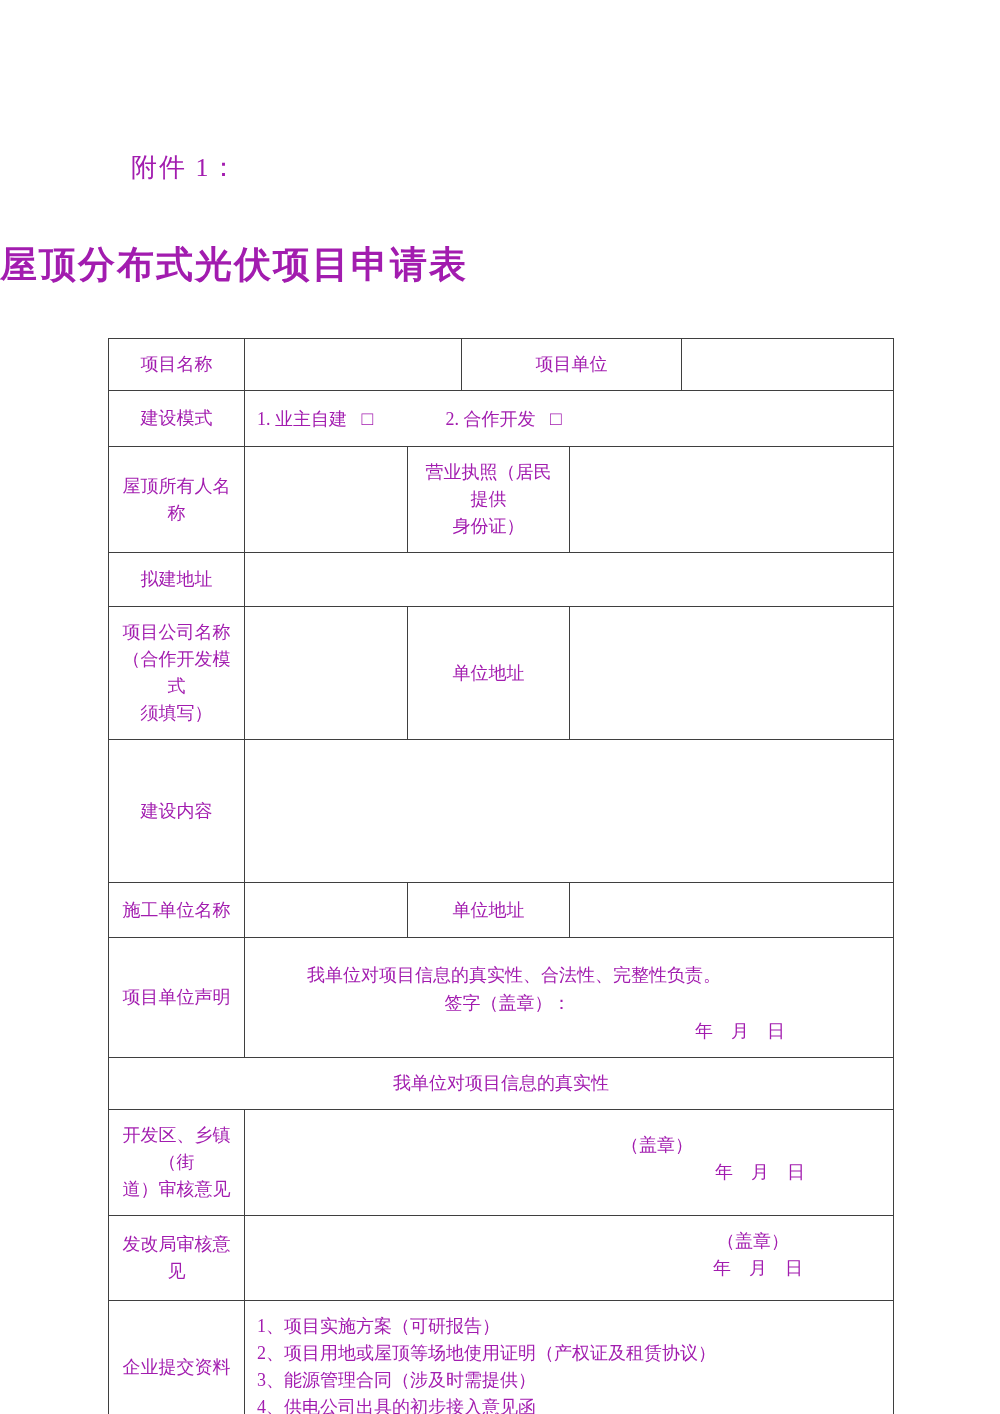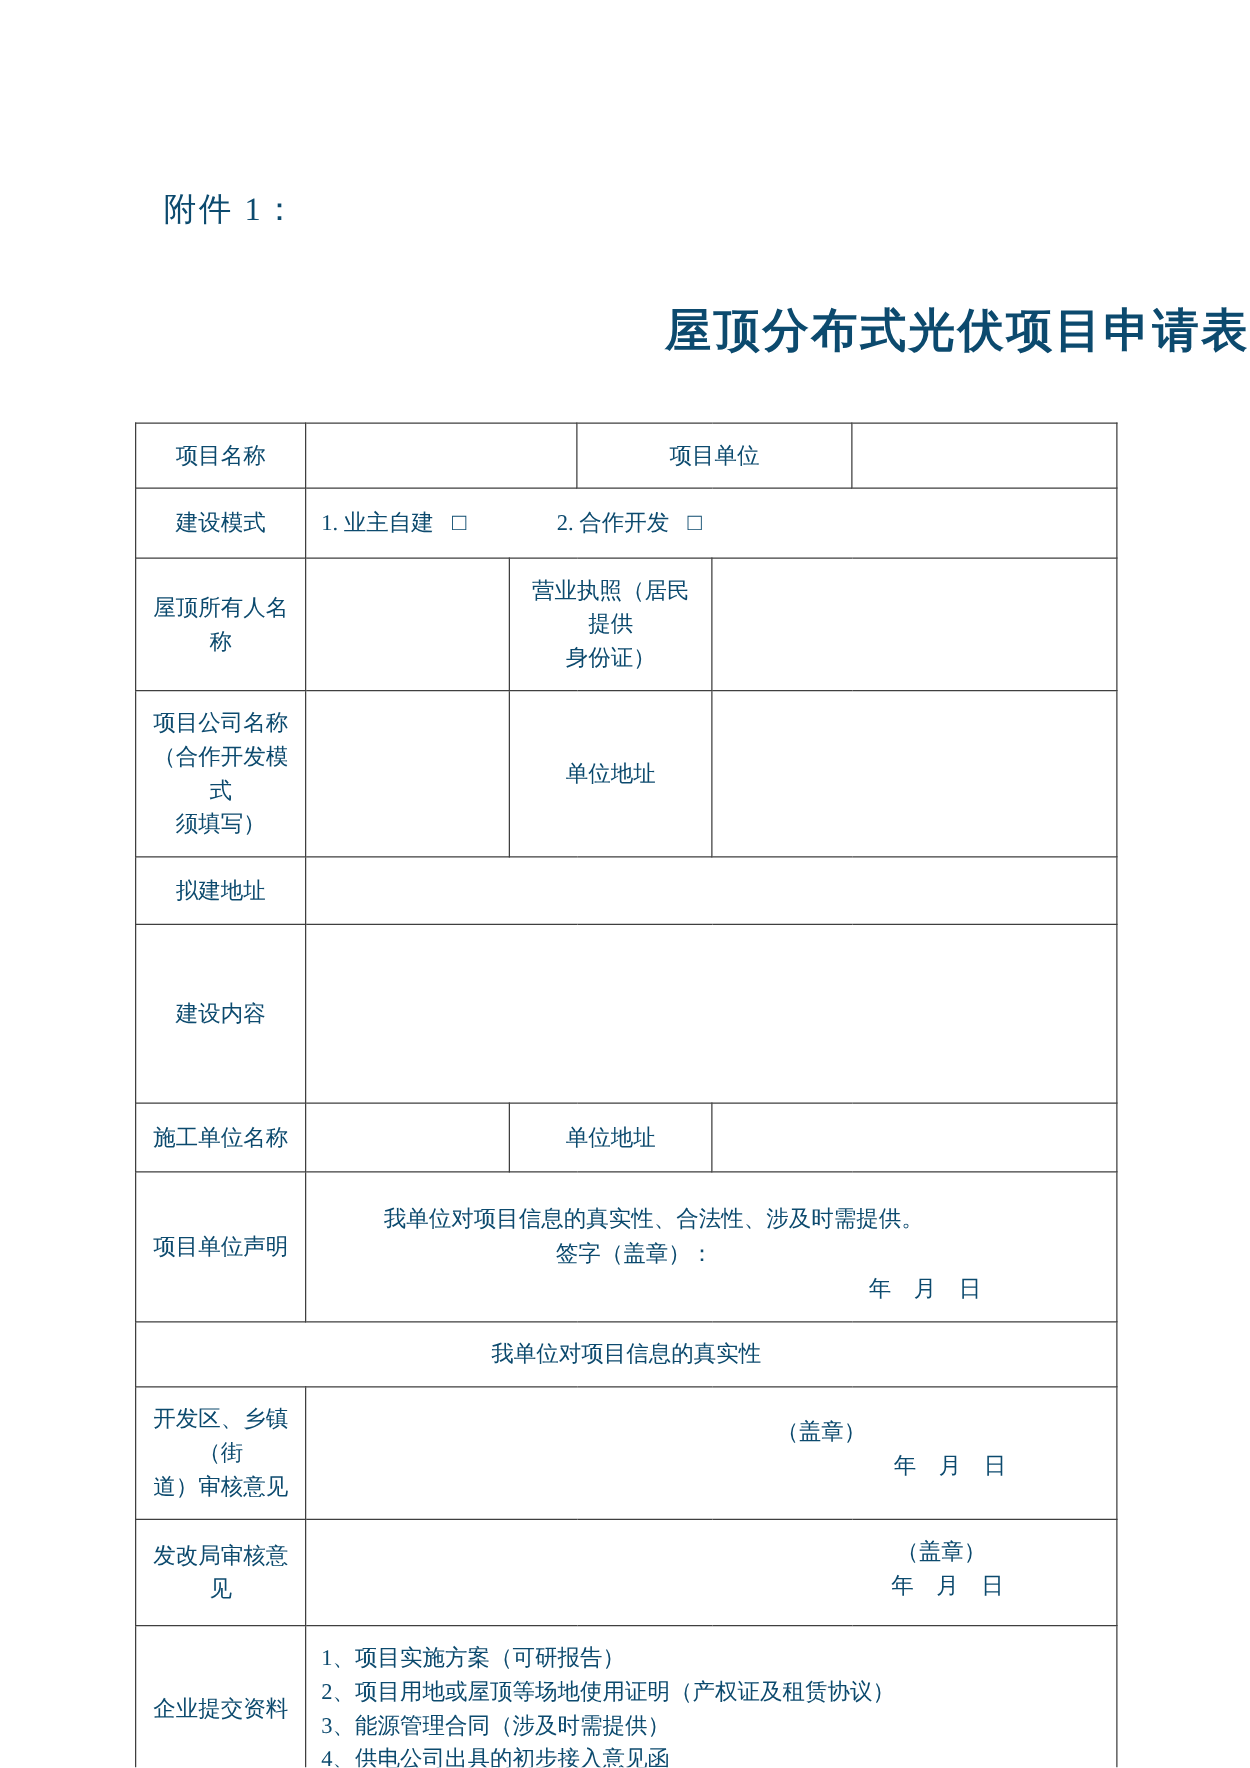--- a/index.html
+++ b/index.html
@@ -6,36 +6,36 @@
     margin: 0;
     padding: 0;
     background: #ffffff;
   }
   .page {
     position: relative;
     width: 1000px;
     height: 1414px;
     background: #ffffff;
     font-family: "Liberation Serif", "DejaVu Serif", serif;
-    color: #0c4a6e;
+    color: #a21caf;
     overflow: hidden;
   }
   .attachment-label {
     position: absolute;
     left: 131px;
     top: 150px;
     font-size: 26px;
     letter-spacing: 2px;
   }
   .doc-title {
     position: absolute;
     left: 0;
     top: 240px;
     width: 100%;
-    text-align: right;
+    text-align: left;
     font-size: 37px;
     font-weight: bold;
     letter-spacing: 2px;
   }
   table.form-table {
     position: absolute;
     left: 108px;
     top: 338px;
     width: 785px;
     border-collapse: collapse;
@@ -145,52 +145,52 @@
     <tr style="height:55px">
       <td class="label-cell">屋顶所有人名称</td>
       <td></td>
       <td class="label-cell" colspan="2">
         <div>营业执照（居民提供</div>
         <div>身份证）</div>
       </td>
       <td colspan="2"></td>
     </tr>
 
+    <tr style="height:54px">
+      <td class="label-cell">拟建地址</td>
+      <td colspan="5"></td>
+    </tr>
+
     <tr style="height:79px">
       <td class="label-cell">
         <div>项目公司名称</div>
         <div>（合作开发模式</div>
         <div>须填写）</div>
       </td>
       <td></td>
       <td class="label-cell" colspan="2">单位地址</td>
       <td colspan="2"></td>
     </tr>
 
-    <tr style="height:54px">
-      <td class="label-cell">拟建地址</td>
-      <td colspan="5"></td>
-    </tr>
-
     <tr style="height:143px">
       <td class="label-cell">建设内容</td>
       <td colspan="5"></td>
     </tr>
 
     <tr style="height:55px">
       <td class="label-cell">施工单位名称</td>
       <td></td>
       <td class="label-cell" colspan="2">单位地址</td>
       <td colspan="2"></td>
     </tr>
 
     <tr style="height:97px">
       <td class="label-cell">项目单位声明</td>
       <td colspan="5" class="declaration-cell">
-        <div class="decl-statement">我单位对项目信息的真实性、合法性、涉及时需提供。</div>
+        <div class="decl-statement">我单位对项目信息的真实性、合法性、完整性负责。</div>
         <div class="decl-signature">签字（盖章）：</div>
         <div class="decl-date pre">年    月    日</div>
       </td>
     </tr>
 
     <tr style="height:41px">
       <td colspan="6" class="note-cell">我单位对项目信息的真实性</td>
     </tr>
 
     <tr style="height:102px">

